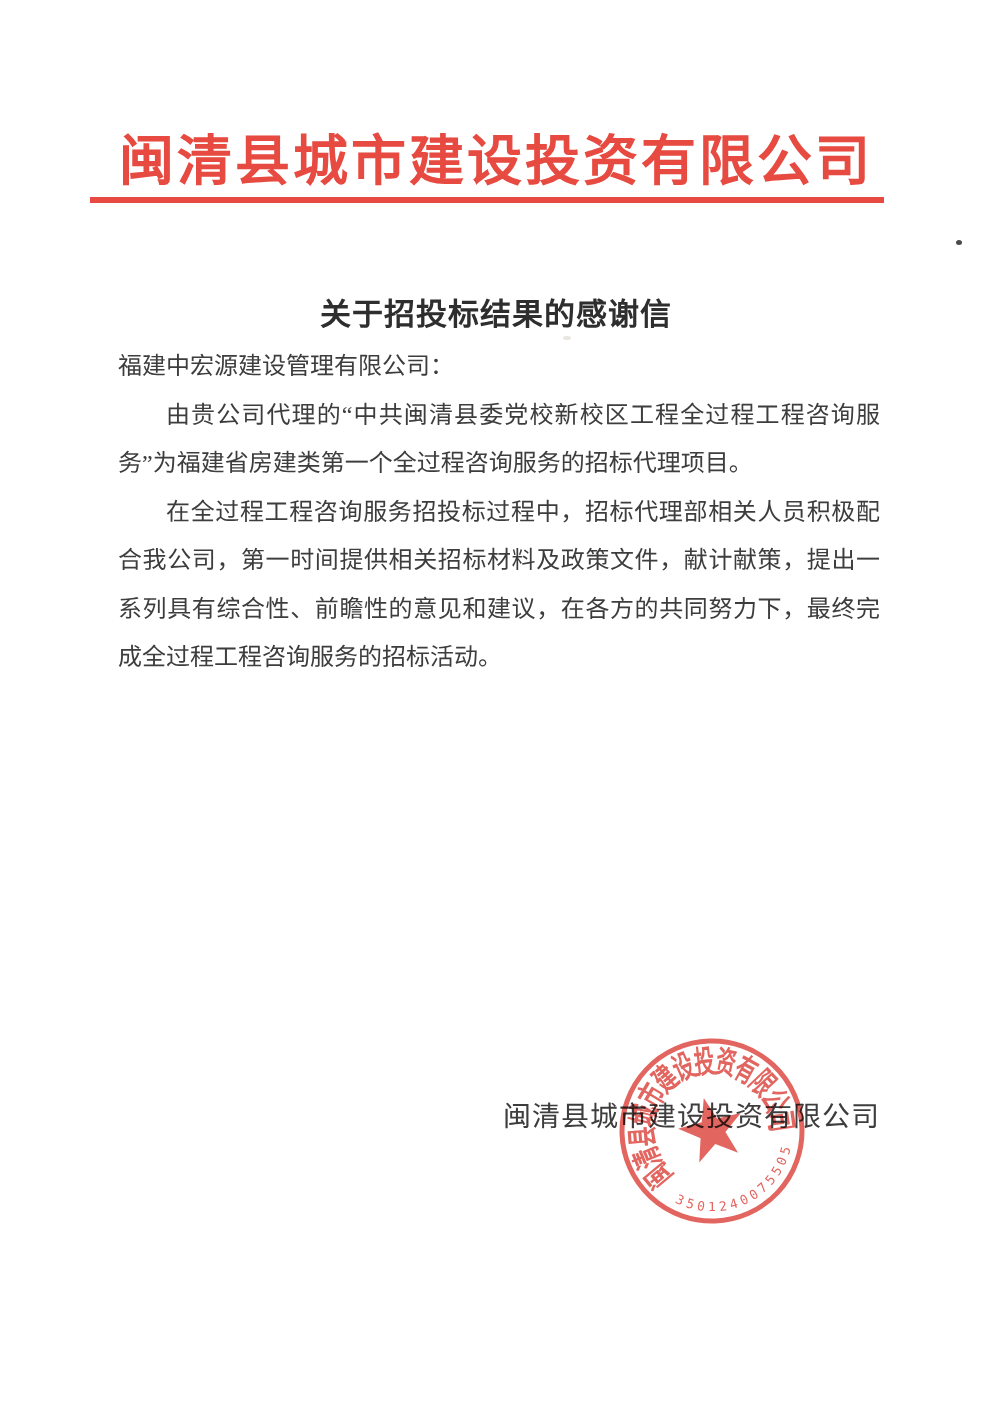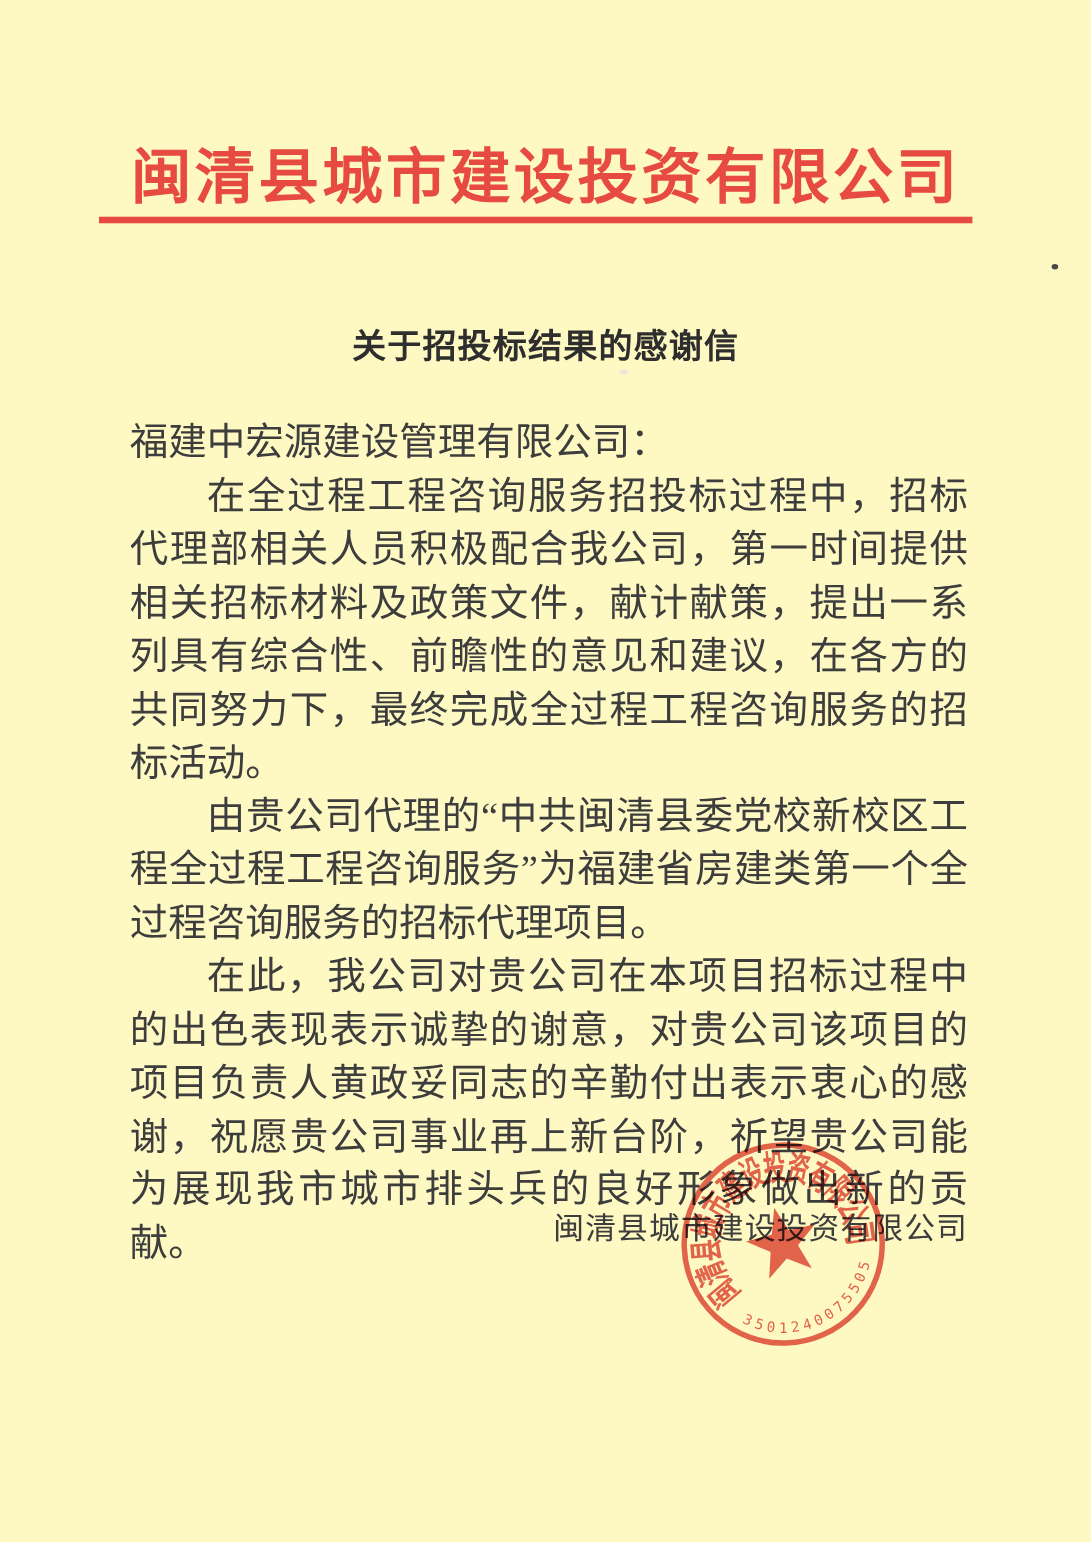--- a/index.html
+++ b/index.html
@@ -1,19 +1,19 @@
 <!DOCTYPE html>
 <html lang="zh-CN" style="--accent: #e64a40; --seal-color: #dd4a43;"><head>
 <meta charset="utf-8">
 <style>
   html,body{margin:0;padding:0;}
   body{background:#9a9a9a;font-family:"Liberation Serif",serif;}
   .page{
     position:relative;width:992px;height:1402px;margin:0 auto;
-    background:#fef9c3;overflow:hidden;
+    background:#ffffff;overflow:hidden;
     color:#3a3a3a;
   }
   
   .letterhead-title{
     position:absolute;top:116px;left:0;width:100%;
     text-align:center;
     font-family:"Liberation Serif",serif;
     font-weight:900;
     font-size:55px;
     letter-spacing:3px;
@@ -30,22 +30,22 @@
     text-align:center;
     font-family:"Liberation Sans",sans-serif;
     font-weight:600;
     font-size:31px;
     letter-spacing:1px;
     color:#2e2e2e;
     white-space:nowrap;
   }
   
   .letter-body{
-    position:absolute;top:379px;left:118px;width:762px;
-    font-size:35px;line-height:48.5px;
+    position:absolute;top:342px;left:118px;width:762px;
+    font-size:24px;line-height:48.5px;
     color:#3d3d3d;
     text-align:justify;
     text-justify:inter-ideograph;
   }
   .letter-body p{margin:0;}
   .letter-body p.indent{text-indent:2em;}
   
   .signature{
     position:absolute;top:1094px;right:112px;
     display:flex;flex-direction:column;align-items:center;
@@ -82,23 +82,22 @@
 <div class="page">
 
   <div class="letterhead-title">闽清县城市建设投资有限公司</div>
 
   <div class="letterhead-rule"></div>
 
   <div class="doc-title">关于招投标结果的感谢信</div>
 
   <div class="letter-body">
     <p>福建中宏源建设管理有限公司：</p>
+    <p class="indent">由贵公司代理的“中共闽清县委党校新校区工程全过程工程咨询服务”为福建省房建类第一个全过程咨询服务的招标代理项目。</p>
     <p class="indent">在全过程工程咨询服务招投标过程中，招标代理部相关人员积极配合我公司，第一时间提供相关招标材料及政策文件，献计献策，提出一系列具有综合性、前瞻性的意见和建议，在各方的共同努力下，最终完成全过程工程咨询服务的招标活动。</p>
-    <p class="indent">由贵公司代理的“中共闽清县委党校新校区工程全过程工程咨询服务”为福建省房建类第一个全过程咨询服务的招标代理项目。</p>
-    <p class="indent">在此，我公司对贵公司在本项目招标过程中的出色表现表示诚挚的谢意，对贵公司该项目的项目负责人黄政妥同志的辛勤付出表示衷心的感谢，祝愿贵公司事业再上新台阶，祈望贵公司能为展现我市城市排头兵的良好形象做出新的贡献。</p>
   </div>
 
   <div class="signature">
     <div class="sig-company">闽清县城市建设投资有限公司</div>
   </div>
 
   <svg class="stamp" id="seal-svg" viewBox="0 0 200 200" xmlns="http://www.w3.org/2000/svg">
     <circle id="seal-ring" cx="100" cy="100" r="90" fill="none" stroke-width="5" stroke="#dd4a43"></circle>
     <polygon id="seal-star" transform="rotate(-12 100 100)" points="100,66 92.1,89.1 67.7,89.5 87.2,104.2 80,127.5 100,113.5 120,127.5 112.8,104.2 132.3,89.5 107.9,89.1" fill="#dd4a43"></polygon>
     <g id="seal-arc-group">

